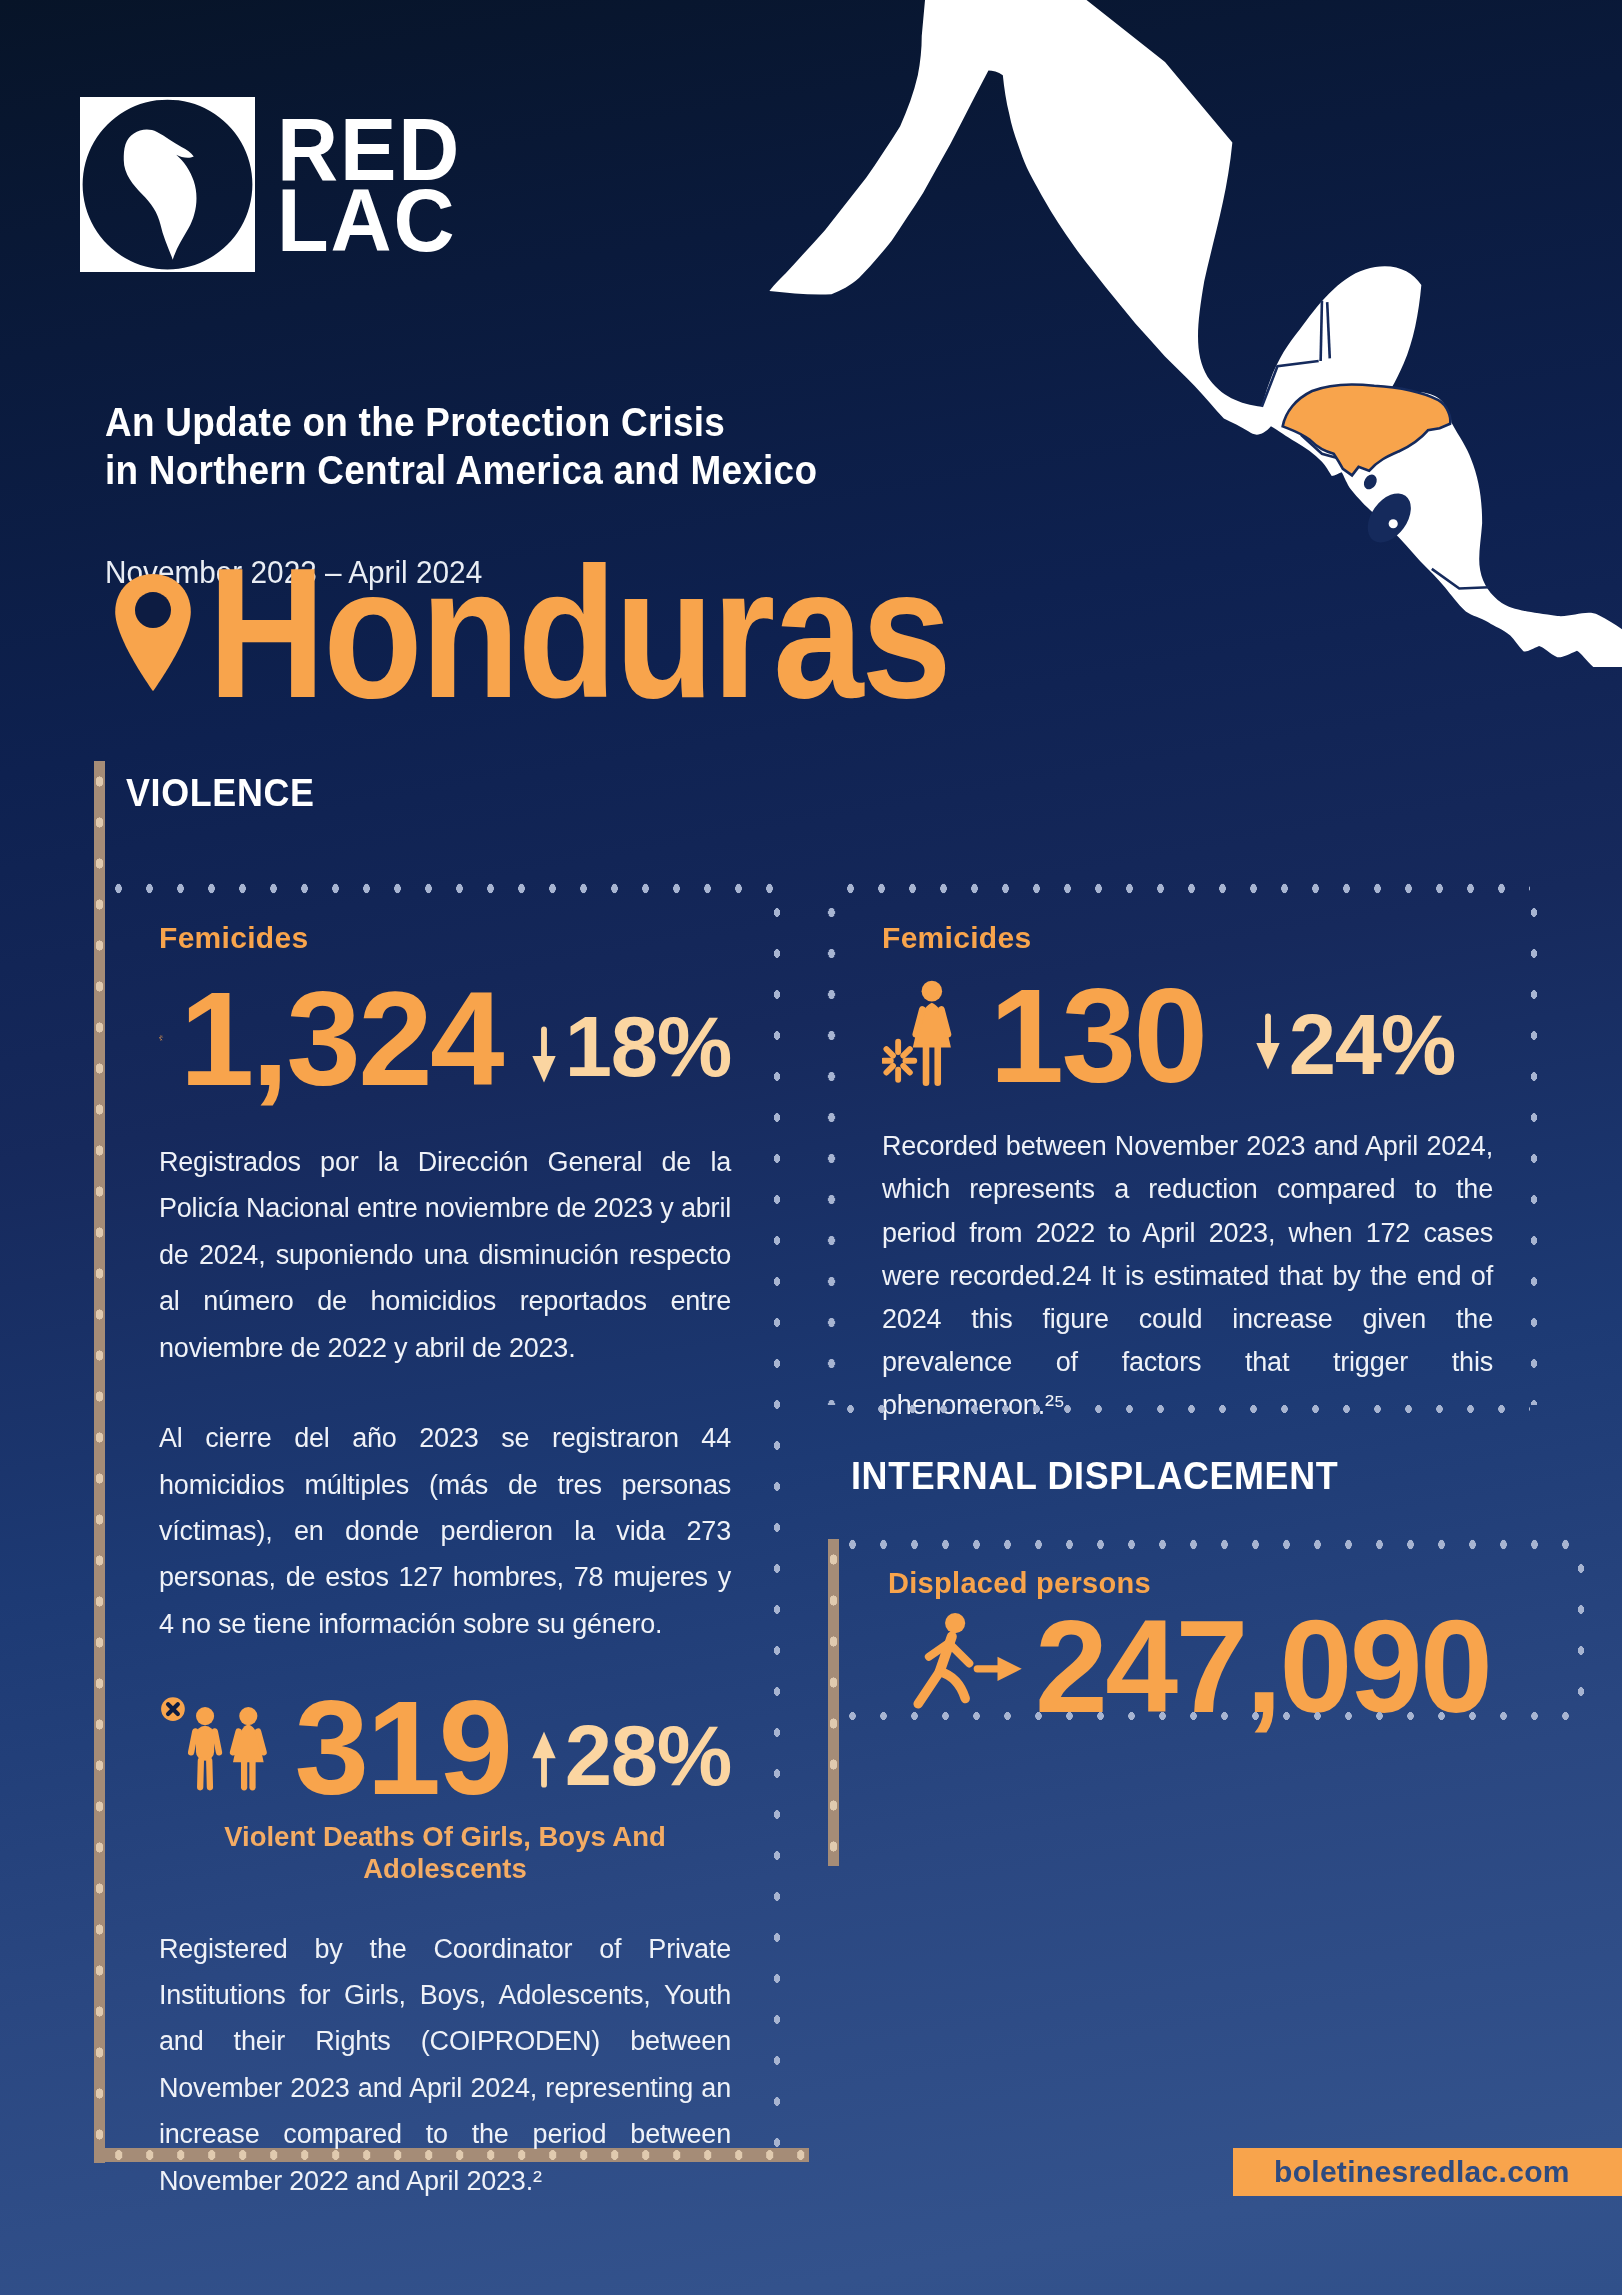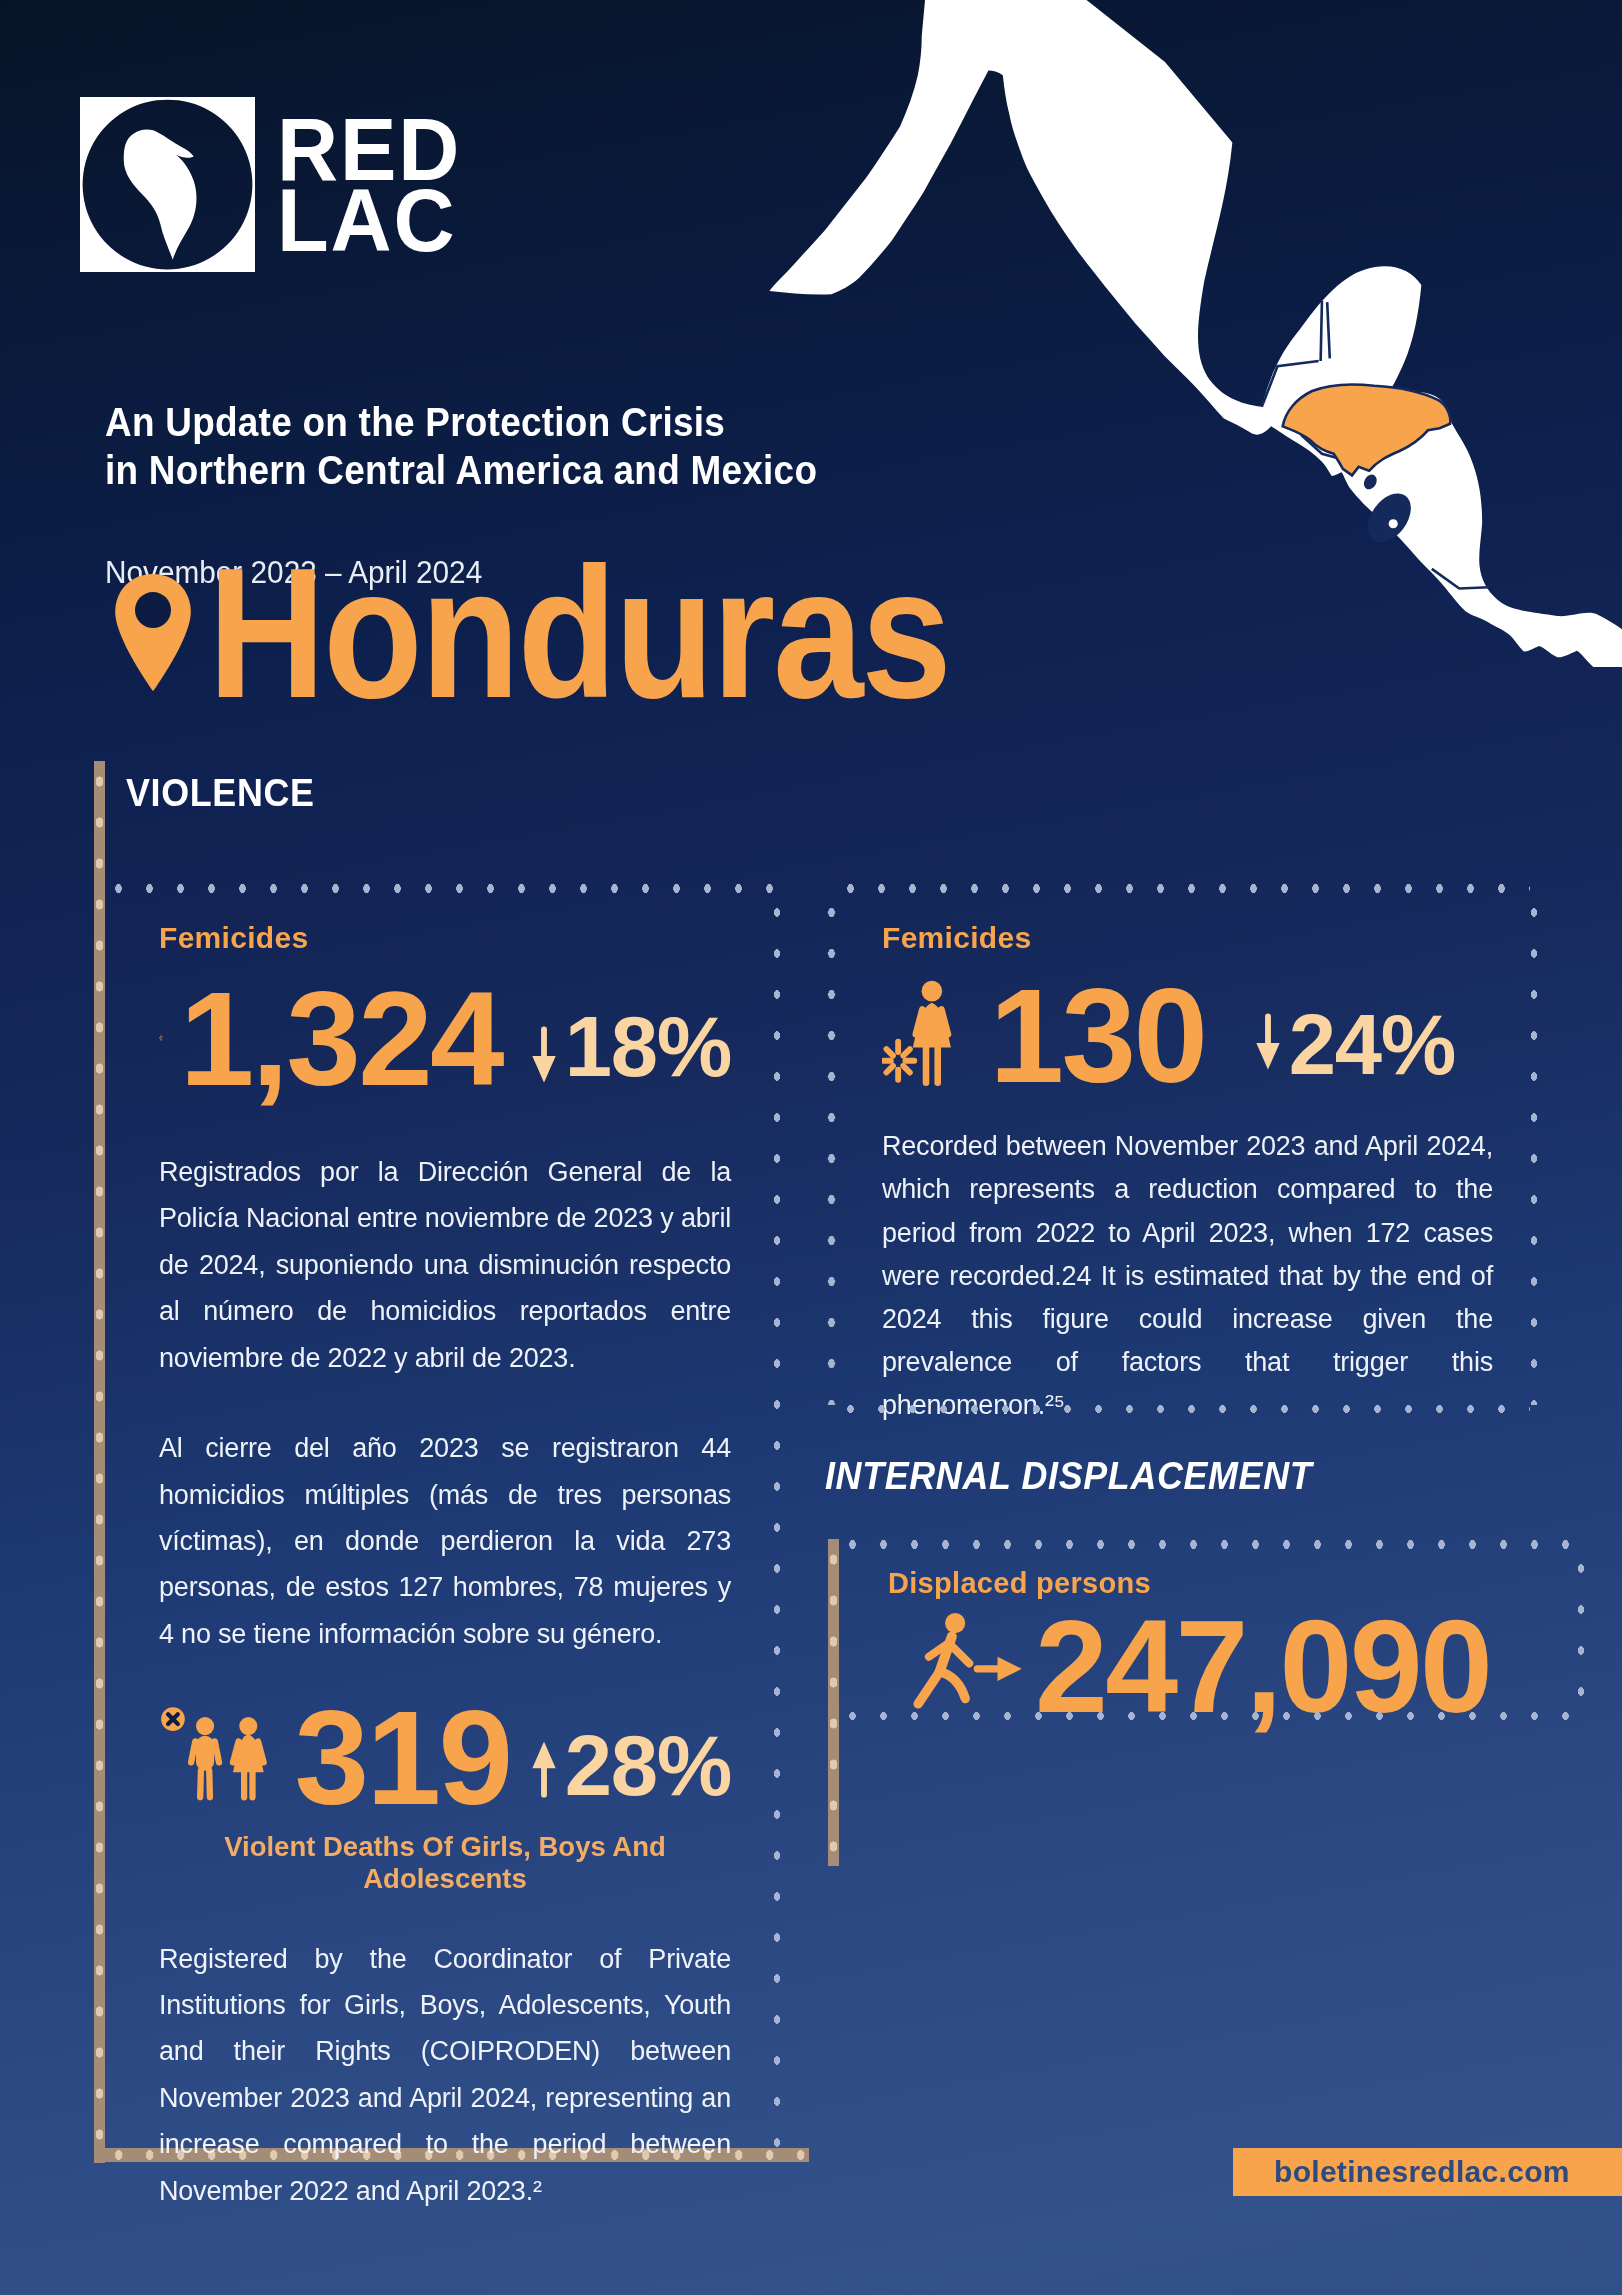--- a/index.html
+++ b/index.html
@@ -226,21 +226,21 @@
       <span class="bignum">1,324</span>
       <span class="delta" style="margin-left:9.2px;margin-top:18.3px;align-items:flex-end;">
         <svg width="34" height="76" viewBox="0 0 64 120" aria-hidden="true">
           <path d="M32,6 V62" stroke="#FBD5A1" stroke-width="11" stroke-linecap="round" fill="none"></path>
           <path d="M10,56 L32,106 L54,56 Z" fill="#FBD5A1"></path>
         </svg>
         <span class="pct">18%</span>
       </span>
     </div>
 
-    <p class="para" style="margin:47px 0 0 0;">Registrados por la Dirección General de la Policía Nacional entre noviembre de 2023 y abril de 2024, suponiendo una disminución respecto al número de homicidios reportados entre noviembre de 2022 y abril de 2023.</p>
+    <p class="para" style="margin:37px 0 0 0;">Registrados por la Dirección General de la Policía Nacional entre noviembre de 2023 y abril de 2024, suponiendo una disminución respecto al número de homicidios reportados entre noviembre de 2022 y abril de 2023.</p>
     <p class="para" style="margin:44px 0 0 0;">Al cierre del año 2023 se registraron 44 homicidios múltiples (más de tres personas víctimas), en donde perdieron la vida 273 personas, de estos 127 hombres, 78 mujeres y 4 no se tiene información sobre su género.</p>
 
     <div class="stat-row" style="margin-top:37px;gap:10px;justify-content:center;">
       <svg width="131" height="113" viewBox="0 0 180 150" aria-hidden="true">
         <circle cx="20" cy="20" r="17" fill="#F8A44C"></circle>
         <path d="M13,13 L27,27 M27,13 L13,27" stroke="#0d1c42" stroke-width="6" stroke-linecap="round"></path>
         <circle cx="66" cy="30" r="13" fill="#F8A44C"></circle>
         <rect x="53" y="44" width="26" height="50" rx="13" fill="#F8A44C"></rect>
         <g stroke="#F8A44C" stroke-width="9" stroke-linecap="round" fill="none">
           <path d="M52,52 L46,82"></path>
@@ -306,21 +306,21 @@
           <path d="M32,6 V62" stroke="#FBD5A1" stroke-width="11" stroke-linecap="round" fill="none"></path>
           <path d="M10,56 L32,106 L54,56 Z" fill="#FBD5A1"></path>
         </svg>
         <span class="pct">24%</span>
       </span>
     </div>
 
     <p class="para" style="margin:26px 0 0 0;line-height:1.6;">Recorded between November 2023 and April 2024, which represents a reduction compared to the period from 2022 to April 2023, when 172 cases were recorded.24 It is estimated that by the end of 2024 this figure could increase given the prevalence of factors that trigger this phenomenon.²⁵</p>
   </div>
 
-  <div class="abs" style="left:825px;top:1454px;font-style:italic;">
+  <div class="abs" style="left:851px;top:1454px;">
     <span class="sec-h">INTERNAL DISPLACEMENT</span>
   </div>
 
   <div class="tanbar-v" style="left:828px;top:1539px;width:11px;height:327px;"></div>
 
   <div class="dotbox" style="left:828px;top:1539px;width:758px;height:182px;padding:27.5px 39px 0 60px;">
     <div class="dots t"></div>
     <div class="dots b"></div>
     <div class="dots r"></div>
 

